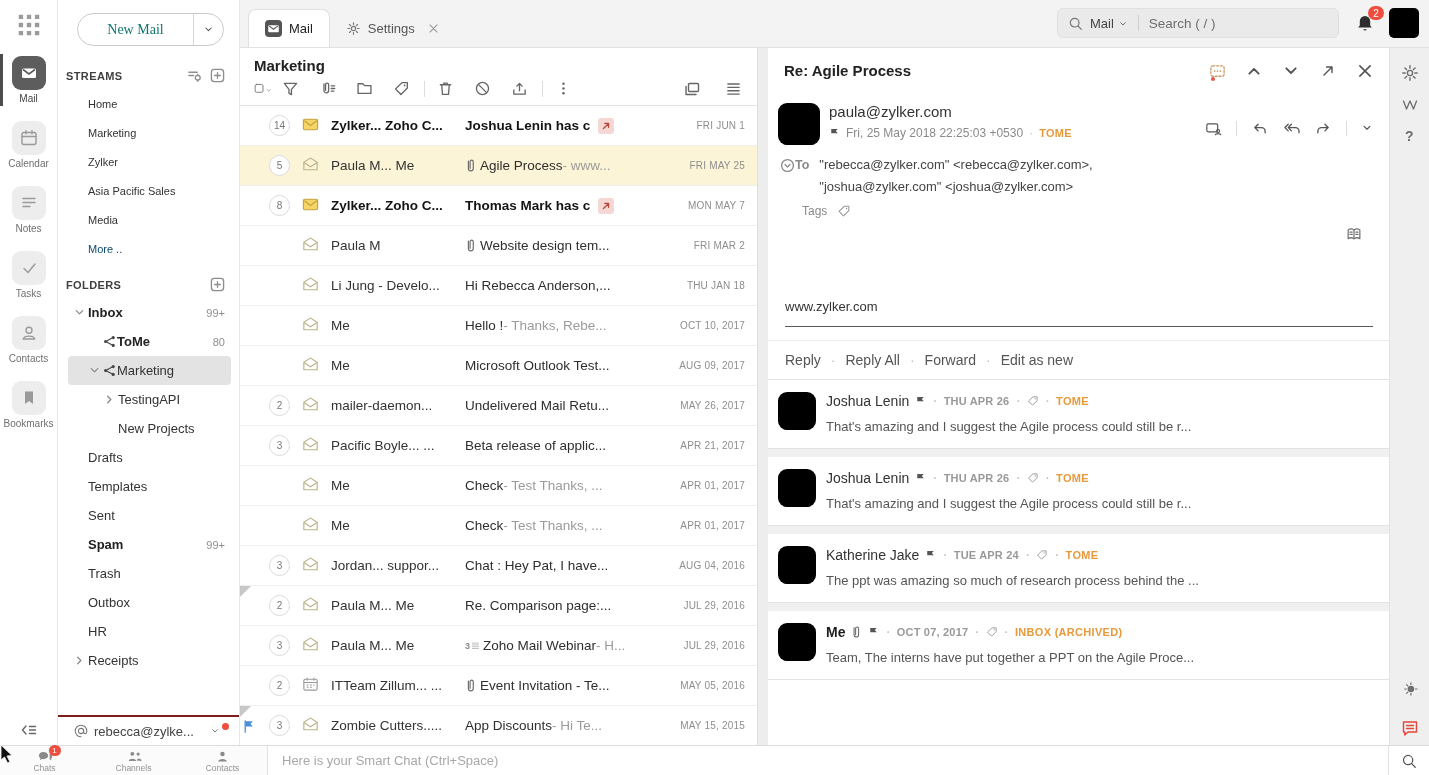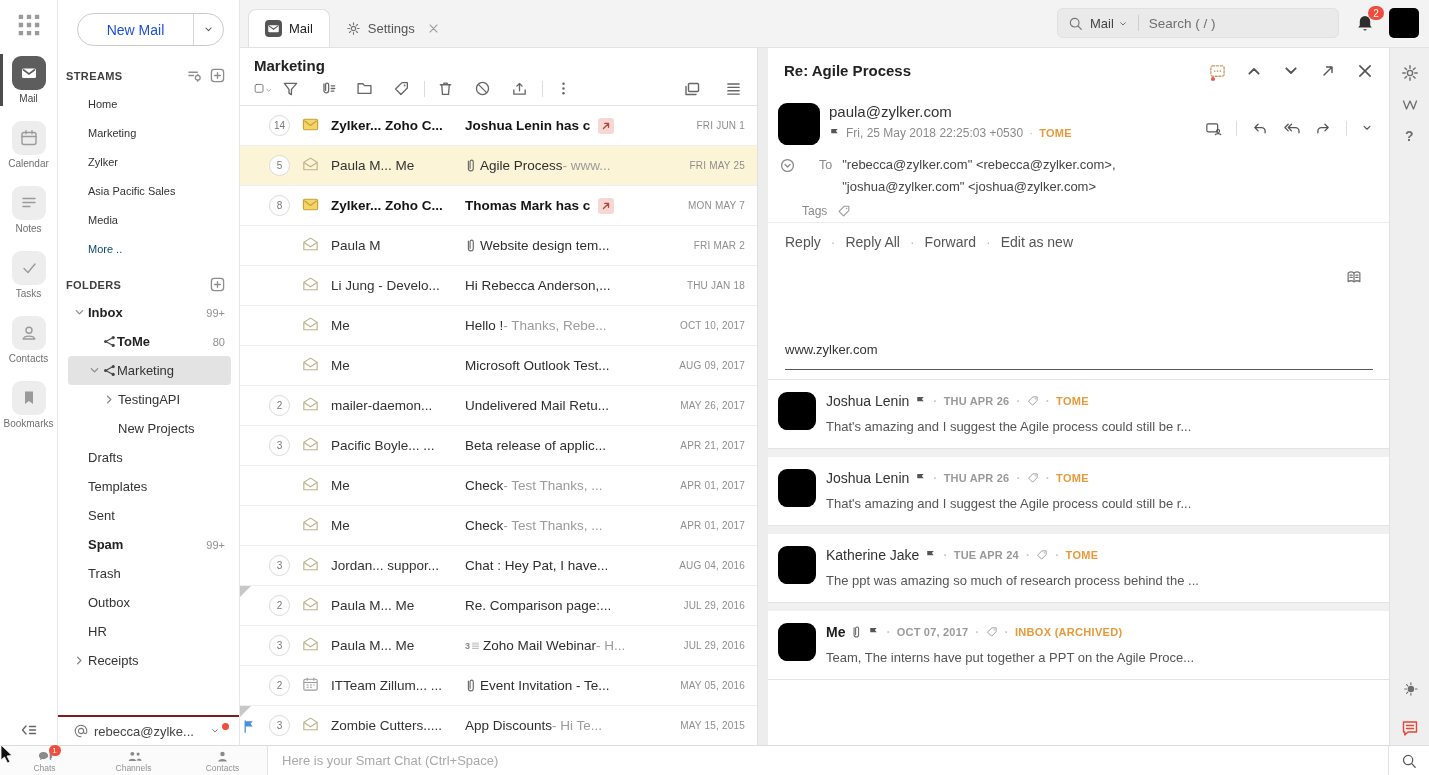--- a/index.html
+++ b/index.html
@@ -22,21 +22,21 @@
   .nav-icbox { width:34px; height:34px; border-radius:9px; background:#ededed; color:#9a9a9a; display:flex; align-items:center; justify-content:center; }
   .nav-item.active .nav-icbox { background:#5d5d5d; color:#fff; }
   .nav-label { margin-top:3px; font-size:10px; color:#6f6f6f; }
   .nav-item.active .nav-label { color:#444; }
   #collapse-left { position:absolute; left:20px; top:722px; color:#666; width:18px; height:16px; cursor:pointer; }
   #cursor { left:0px; top:744px; width:14px; height:20px; z-index:50; pointer-events:none; }
 
   
   #sidebar { left:58px; top:0; width:182px; height:745px; background:#fff; border-right:1px solid #e7e7e7; }
   #newmail { margin:13px 15px 0 19px; height:33px; border:1px solid #c9c9c9; border-radius:17px; display:flex; align-items:stretch; background:#fff; cursor:pointer; }
-  #newmail-label { flex:1; display:flex; align-items:center; justify-content:center; font-size:14px; color:#1d4ed8; }
+  #newmail-label { flex:1; display:flex; align-items:center; justify-content:center; font-size:14px; color:#0f766e;font-family:Liberation Serif, serif; }
   #newmail-caret { width:30px; border-left:1px solid #d6d6d6; display:flex; align-items:center; justify-content:center; color:#555; }
   .sec-hdr { display:flex; align-items:center; margin:22px 14px 6px 8px; }
   .sec-title { font-size:11px; font-weight:bold; color:#3f3f3f; letter-spacing:.4px; flex:1; }
   .sec-ic { color:#8d8d8d; margin-left:8px; cursor:pointer; }
   .sitem { height:29px; display:flex; align-items:center; padding-left:30px; font-size:11px; color:#333; cursor:pointer; }
   .sitem.muted { color:#0c4a6e; }
   .fitem { height:29px; display:flex; align-items:center; font-size:13px; color:#333; cursor:pointer; margin:0 8px 0 10px; border-radius:4px; padding-right:6px; }
   .fitem.selected { background:#e3e3e3; }
   .fitem.bold { font-weight:bold; color:#222; }
   .fchev { width:14px; height:10px; color:#8a8a8a; display:flex; align-items:center; flex:none; }
@@ -110,21 +110,21 @@
   #sender-email { font-size:15px; color:#333; }
   #sender-meta { display:flex; align-items:center; margin-top:6px; font-size:12px; color:#8a8a8a; gap:6px; }
   .mflag { width:11px; height:12px; color:#555; }
   .meta-dot { color:#c2c2c2; }
   .tomelabel { font-size:11px; font-weight:bold; color:#e89a3b; letter-spacing:.3px; }
   #sender-actions { display:flex; align-items:center; gap:0; color:#555; margin-top:8px; }
   .sa { width:17px; height:15px; margin-left:14px; cursor:pointer; }
   .sa-div { width:1px; height:15px; background:#ddd; margin-left:14px; }
   #to-row { display:flex; padding:12px 16px 0 12px; font-size:13px; color:#444; }
   #to-chev { width:15px; height:15px; color:#8a8a8a; margin-top:1px; cursor:pointer; }
-  #to-label { color:#8a8a8a; font-size:12.5px; margin:1px 10px 0 24px; }
+  #to-label { color:#8a8a8a; font-size:12.5px; margin:1px 10px 0 0;font-weight:bold; }
   #tags-row { display:flex; align-items:center; padding:10px 16px 0 34px; gap:10px; }
   #tags-label { color:#8a8a8a; font-size:12px; }
   .tagic { width:14px; height:14px; color:#999; cursor:pointer; }
   #body-zone { position:relative; height:118px; }
   #book-ic { position:absolute; right:26px; top:8px; width:18px; height:16px; color:#777; cursor:pointer; }
   #body-link { position:absolute; left:17px; bottom:22px; font-size:13px; color:#333; cursor:pointer; }
   #body-rule { position:absolute; left:17px; right:16px; bottom:9px; border-bottom:1px solid #595959; }
   #rp-actions { border-top:1px solid #ececec; margin-top:4px; padding:11px 0 11px 17px; display:flex; align-items:center; font-size:14px; color:#555; }
   .raction { cursor:pointer; }
   .raction + .raction::before { content:"·"; color:#c9b9b4; margin:0 10px; }
@@ -1149,33 +1149,33 @@
       <div>"rebecca@zylker.com" &lt;rebecca@zylker.com&gt;,</div>
       <div style="margin-top:7px">"joshua@zylker.com" &lt;joshua@zylker.com&gt;</div>
     </span>
   </div>
   <div id="tags-row">
     <span id="tags-label">Tags</span>
     <svg class="tagic ic">
         <use href="#i-tag"></use>
       </svg>
   </div>
-  <div id="rp-actions">
-      <span class="raction">Reply</span>
-      <span class="raction">Reply All</span>
-      <span class="raction">Forward</span>
-      <span class="raction">Edit as new</span>
-    </div>
   <div id="body-zone">
     <svg id="book-ic" class="abs ic">
         <use href="#i-book"></use>
       </svg>
     <span id="body-link" class="abs">www.zylker.com</span>
     <span id="body-rule" class="abs"></span>
   </div>
+  <div id="rp-actions">
+      <span class="raction">Reply</span>
+      <span class="raction">Reply All</span>
+      <span class="raction">Forward</span>
+      <span class="raction">Edit as new</span>
+    </div>
   <div id="thread">
       <div class="titem">
     <div class="avatar joshua">
           <svg viewBox="0 0 40 40">
             <use href="#av-person"></use>
           </svg>
         </div>
     <div class="tmain">
       <div class="tline">
         <span class="tname">Joshua Lenin</span>

